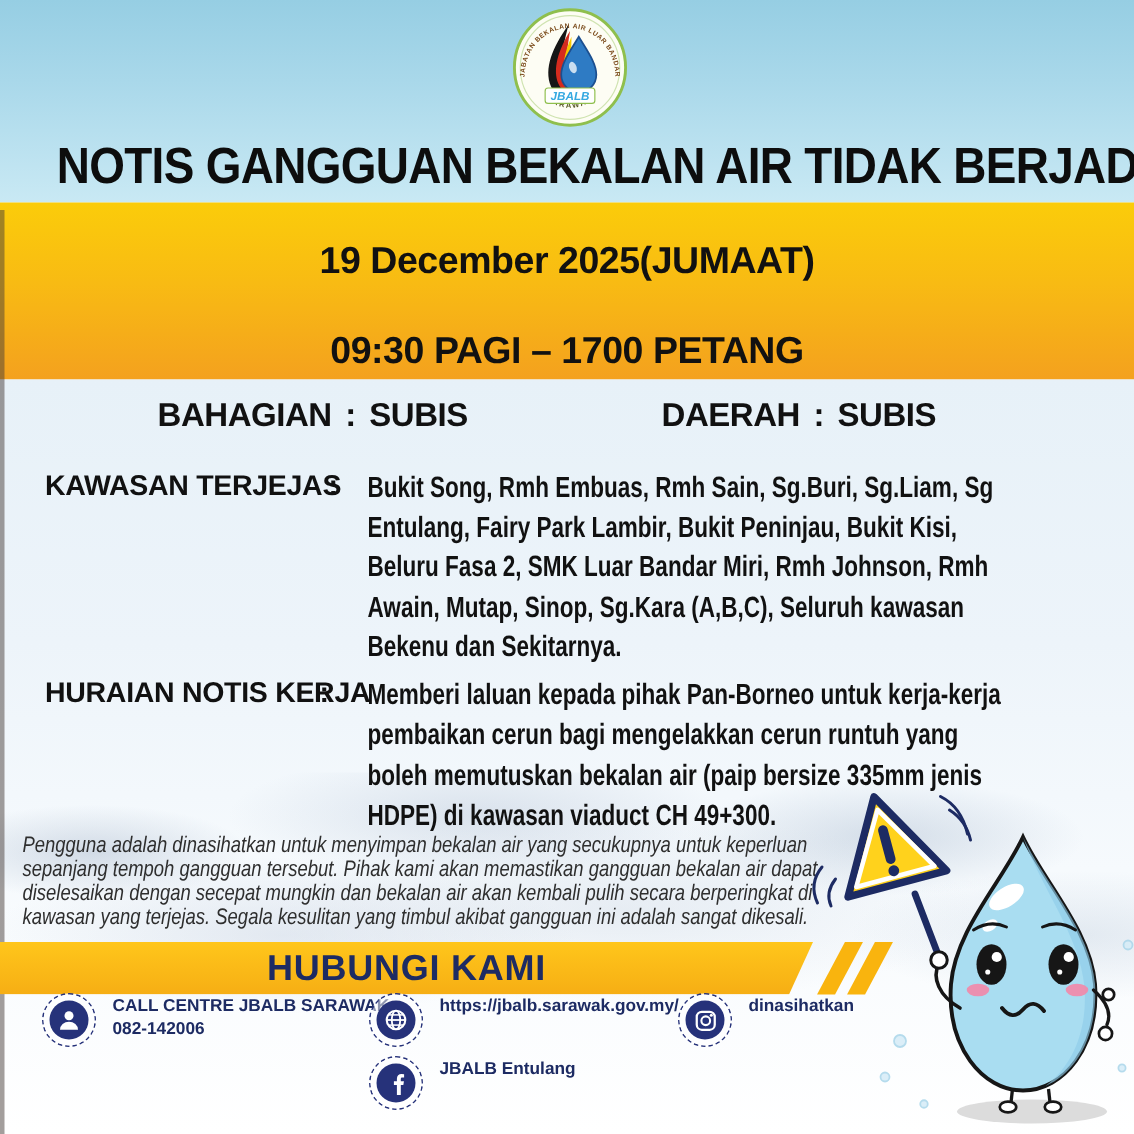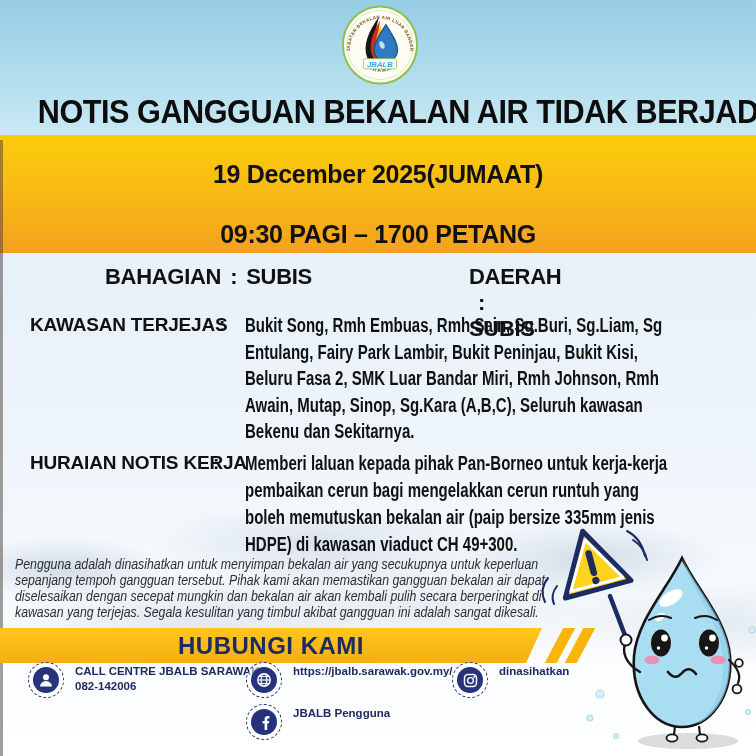--- a/index.html
+++ b/index.html
@@ -30,21 +30,21 @@
       radial-gradient(ellipse 190px 55px at 78% 18%, rgba(150,170,195,0.35), transparent 70%),
       radial-gradient(ellipse 260px 70px at 25% 45%, rgba(190,202,220,0.38), transparent 75%),
       radial-gradient(ellipse 210px 60px at 95% 45%, rgba(175,192,212,0.30), transparent 72%),
       radial-gradient(ellipse 300px 80px at 55% 38%, rgba(205,215,228,0.40), transparent 78%);}
   .left-edge{position:absolute;left:0;top:140px;width:3px;height:616px;background:rgba(72,62,58,0.5);}
 
   .region-row{position:absolute;left:0;top:264px;width:756px;height:32px;}
   .region-pair{position:absolute;display:flex;font-size:22px;font-weight:700;color:#111;letter-spacing:-0.3px;}
   .region-pair .sep{margin:0 9px;}
   .pair-bahagian{left:105px;top:0;}
-  .pair-daerah{left:469px;top:0;flex-direction:column;}
+  .pair-daerah{left:441px;top:0;}
 
   .field-label{position:absolute;font-size:19px;font-weight:700;color:#111;letter-spacing:-0.2px;white-space:nowrap;text-align:right;}
   .field-colon{position:absolute;font-size:19px;font-weight:700;color:#111;}
   .field-value{position:absolute;font-size:19.5px;font-weight:700;color:#111;width:560px;
                transform:scaleX(0.77);transform-origin:left top;letter-spacing:0;}
   .kawasan-label{left:30px;top:314px;}
   .kawasan-colon{left:219px;top:314px;}
   .kawasan-value{left:245px;top:312px;line-height:26.5px;}
   .huraian-label{left:30px;top:452px;}
   .huraian-colon{left:213px;top:452px;}
@@ -194,21 +194,21 @@
 
   <div class="contact-item ci-fb">
     <span class="icon-ring">
       <span class="icon-circle">
         <svg width="16" height="17" viewBox="0 0 16 17">
           <path d="M8.6,16 V9.4 H6.6 V6.9 H8.6 V5.1 C8.6,3.1 9.8,2 11.7,2 L13.4,2.1 V4.4 H12.1 C11.4,4.4 11.2,4.8 11.2,5.4 V6.9 H13.3 L12.9,9.4 H11.2 V16 Z" fill="#fff"></path>
         </svg>
       </span>
     </span>
     <div class="contact-text">
-      <div>JBALB Pengguna</div>
+      <div>JBALB Entulang</div>
     </div>
   </div>
 
   <svg style="position:absolute;left:530px;top:512px;" width="232" height="244" viewBox="0 0 232 244">
 
     <g stroke="#1d2b63" stroke-width="2" fill="none" stroke-linecap="round">
       <path d="M 18,66 q -9,11 -3,24"></path>
       <path d="M 27,74 q -7,9 -3,18"></path>
       <path d="M 103,28 q 11,7 14,20"></path>
       <path d="M 97,19 q 14,7 18,25"></path>

